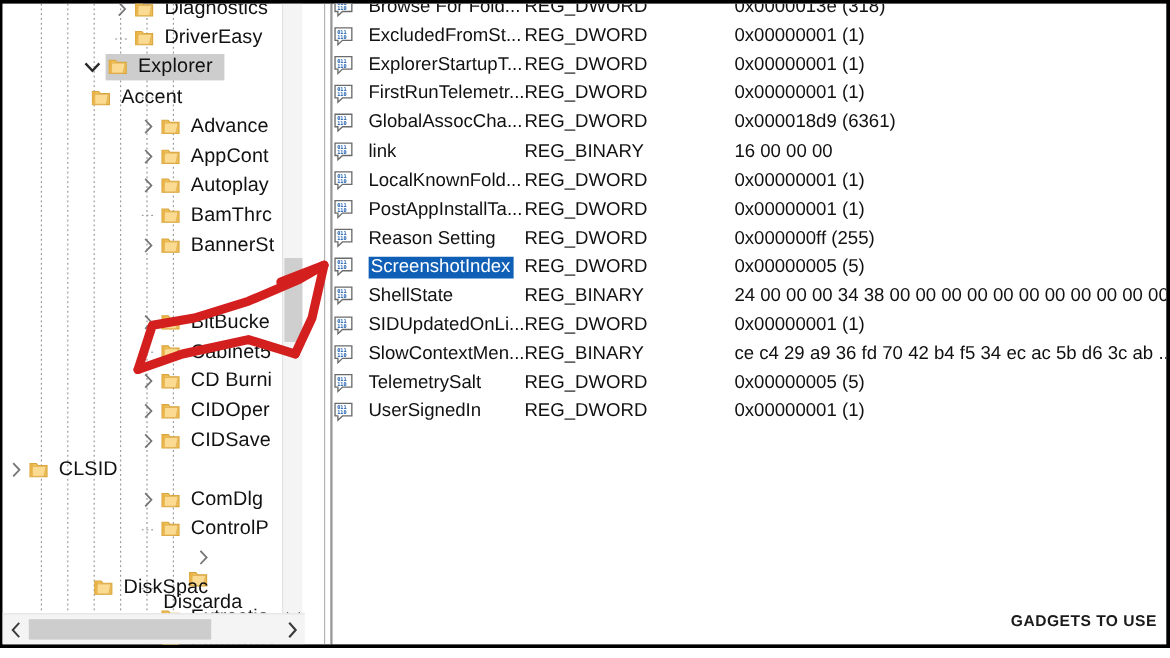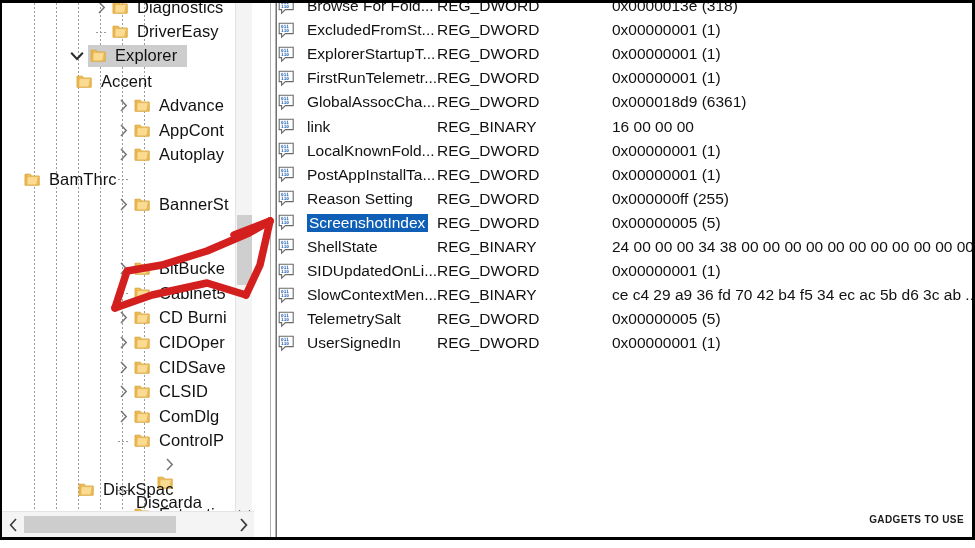--- a/index.html
+++ b/index.html
@@ -169,21 +169,21 @@
   #annot {
     position: absolute; left: 0; top: 0;
     width: 975px; height: 548px;
     pointer-events: none;
   }
 
   
   #watermark {
     position: absolute; right: 8px; bottom: 12px;
     font-family: "Liberation Sans", sans-serif;
-    font-size: 10px; font-weight: bold;
+    font-size: 13px; font-weight: bold;
     letter-spacing: 0.4px;
     color: #1a1a1a;
   }
 </style>
 </head>
 <body>
 
 <div id="app">
 
   <div id="tree-pane">
@@ -289,21 +289,21 @@
           </span>
           <span class="t-folder">
             <svg width="17" height="15" viewBox="0 0 17 15">
               <path d="M1 2.2 H6.2 L7.7 4.0 H15.2 V13.2 H1 Z" fill="#f0bf55" stroke="#d8a53c" stroke-width="0.9"></path>
               <path d="M3.0 4.6 H14.4 L12.6 12.9 H1.2 Z" fill="#fbdb92" stroke="#e2b457" stroke-width="0.8"></path>
               <rect x="1.0" y="2.4" width="2.4" height="10.6" fill="#e8b247" opacity="0.85"></rect>
             </svg>
           </span>
           <span class="t-label">Autoplay</span>
         </div>
-        <div class="t-row" style="">
+        <div class="t-row" style="padding-left: 110px;">
           <span class="tie" style="left: 116px; top: 12px;"></span>
           <span class="t-exp"></span>
           <span class="t-folder">
             <svg width="17" height="15" viewBox="0 0 17 15">
               <path d="M1 2.2 H6.2 L7.7 4.0 H15.2 V13.2 H1 Z" fill="#f0bf55" stroke="#d8a53c" stroke-width="0.9"></path>
               <path d="M3.0 4.6 H14.4 L12.6 12.9 H1.2 Z" fill="#fbdb92" stroke="#e2b457" stroke-width="0.8"></path>
               <rect x="1.0" y="2.4" width="2.4" height="10.6" fill="#e8b247" opacity="0.85"></rect>
             </svg>
           </span>
           <span class="t-label">BamThrc</span>
@@ -388,21 +388,21 @@
           </span>
           <span class="t-folder">
             <svg width="17" height="15" viewBox="0 0 17 15">
               <path d="M1 2.2 H6.2 L7.7 4.0 H15.2 V13.2 H1 Z" fill="#f0bf55" stroke="#d8a53c" stroke-width="0.9"></path>
               <path d="M3.0 4.6 H14.4 L12.6 12.9 H1.2 Z" fill="#fbdb92" stroke="#e2b457" stroke-width="0.8"></path>
               <rect x="1.0" y="2.4" width="2.4" height="10.6" fill="#e8b247" opacity="0.85"></rect>
             </svg>
           </span>
           <span class="t-label">CIDSave</span>
         </div>
-        <div class="t-row" style="padding-left: 110px;">
+        <div class="t-row" style="">
           <span class="t-exp">
             <svg width="9" height="13" viewBox="0 0 9 13">
               <path d="M2 1 L7.2 6.5 L2 12" fill="none" stroke="#757575" stroke-width="1.5"></path>
             </svg>
           </span>
           <span class="t-folder">
             <svg width="17" height="15" viewBox="0 0 17 15">
               <path d="M1 2.2 H6.2 L7.7 4.0 H15.2 V13.2 H1 Z" fill="#f0bf55" stroke="#d8a53c" stroke-width="0.9"></path>
               <path d="M3.0 4.6 H14.4 L12.6 12.9 H1.2 Z" fill="#fbdb92" stroke="#e2b457" stroke-width="0.8"></path>
               <rect x="1.0" y="2.4" width="2.4" height="10.6" fill="#e8b247" opacity="0.85"></rect>

